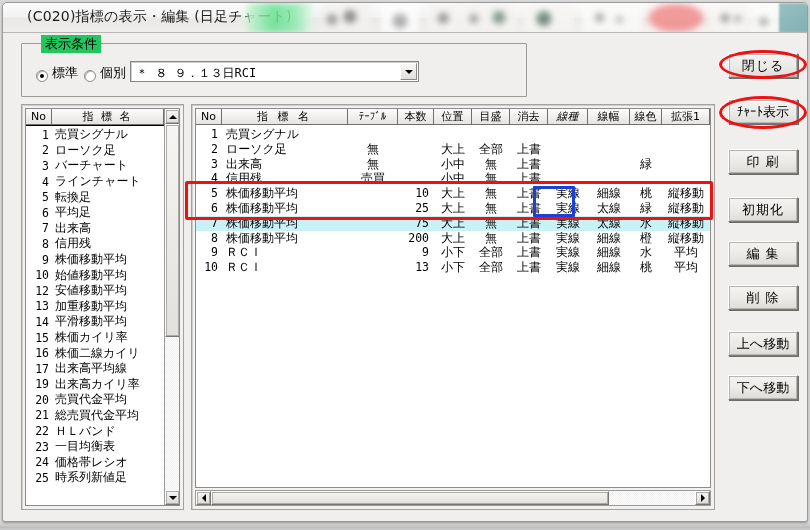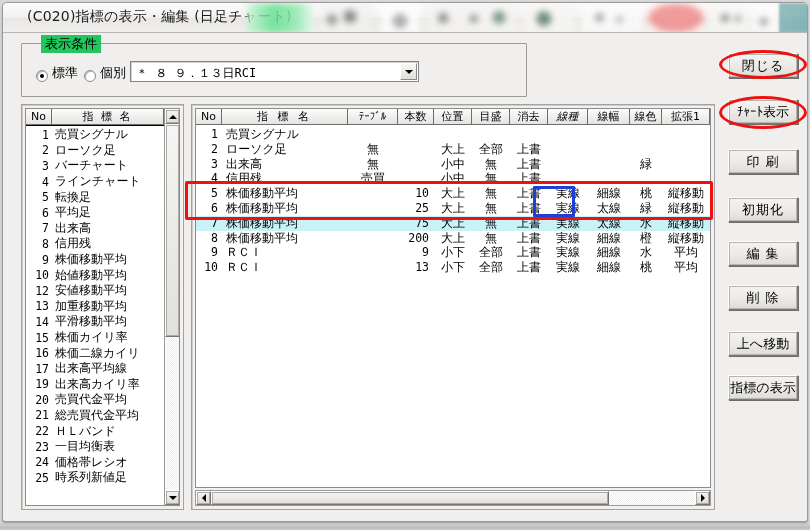--- a/index.html
+++ b/index.html
@@ -695,21 +695,21 @@
       </div>
 
       <div class="btn-col" id="btn-col">
           <div class="btn" style="top: 19px;">閉じる</div>
           <div class="btn" style="top: 65px; letter-spacing: 0px;">ﾁｬｰﾄ表示</div>
           <div class="btn" style="top: 115px;">印  刷</div>
           <div class="btn" style="top: 163px;">初期化</div>
           <div class="btn" style="top: 207px;">編  集</div>
           <div class="btn" style="top: 251px;">削  除</div>
           <div class="btn" style="top: 297px; letter-spacing: 0px;">上へ移動</div>
-          <div class="btn" style="top: 341px; letter-spacing: 0px;">指標の表示</div>
+          <div class="btn" style="top: 341px; letter-spacing: 0px;">下へ移動</div>
         </div>
 
     </div>
 
     <div class="annot annot-rect" style="left:182px; top:178px; width:528px; height:39px;"></div>
     <div class="annot annot-blue" style="left:530px; top:183px; width:42px; height:31px;"></div>
     <div class="annot annot-oval" style="left:716px; top:47px; width:88px; height:29px;"></div>
     <div class="annot annot-oval" style="left:716px; top:93px; width:88px; height:33px;"></div>
 
   </div>

